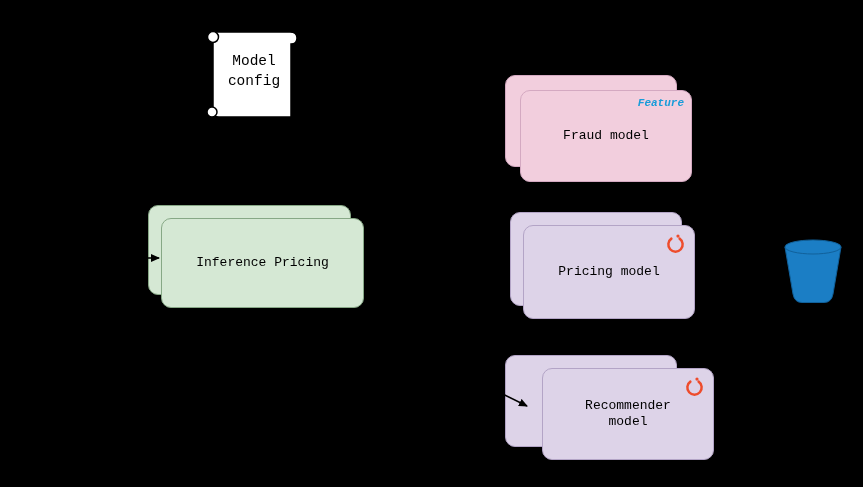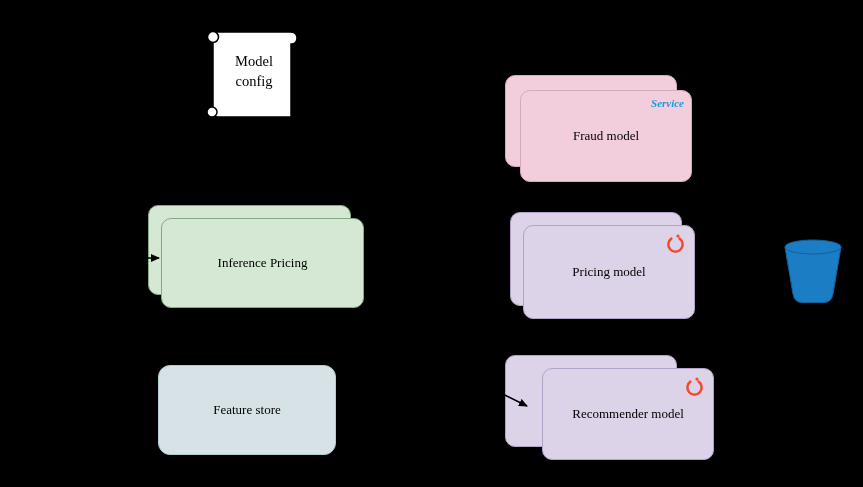--- a/index.html
+++ b/index.html
@@ -5,21 +5,21 @@
   html, body {
     margin: 0;
     padding: 0;
     background: #000;
   }
   .canvas {
     position: relative;
     width: 863px;
     height: 487px;
     background: var(--canvas-bg, #000);
-    font-family: Liberation Serif, serif;
+    font-family: Liberation Mono, monospace;
     overflow: hidden;
     border-radius: 27px;
   }
 
   
   .stack { position: absolute; }
   .card {
     position: absolute;
     border-radius: 10px;
     display: flex;
@@ -157,21 +157,21 @@
       <path class="scroll-shape" d="M10 4 H87 Q94 4 94 10 Q94 16 88 16 V89 H16 Q10 89 10 83 Z"></path>
       <circle class="scroll-shape" cx="10" cy="9" r="5.5"></circle>
       <circle class="scroll-shape" cx="9" cy="84" r="5"></circle>
     </svg>
     <div class="scroll-label">Model config</div>
   </div>
 
   <div class="stack fraud-stack">
     <div class="card back pink"></div>
     <div class="card front pink">
-      <span class="badge-xgboost">Service</span>
+      <span class="badge-xgboost">Feature</span>
       <span class="card-label">Fraud model</span>
     </div>
   </div>
 
   <div class="stack inference-stack">
     <div class="card back green"></div>
     <div class="card front green">
       <span class="card-label">Inference Pricing</span>
     </div>
   </div>
@@ -180,23 +180,20 @@
     <div class="card back purple"></div>
     <div class="card front purple">
       <svg class="pytorch" viewBox="0 0 22 22" aria-hidden="true">
         <path class="pt-ring" d="M15.3 5.9 A7.5 7.5 0 1 1 6.7 5.9"></path>
         <circle class="pt-dot" cx="13.6" cy="3.2" r="1.7"></circle>
       </svg>
       <span class="card-label">Pricing model</span>
     </div>
   </div>
 
-  <div class="feature-card">
-    <span class="card-label">Feature store</span>
-  </div>
 
   <div class="stack recommender-stack">
     <div class="card back purple"></div>
     <div class="card front purple">
       <svg class="pytorch" viewBox="0 0 22 22" aria-hidden="true">
         <path class="pt-ring" d="M15.3 5.9 A7.5 7.5 0 1 1 6.7 5.9"></path>
         <circle class="pt-dot" cx="13.6" cy="3.2" r="1.7"></circle>
       </svg>
       <span class="card-label">Recommender model</span>
     </div>

